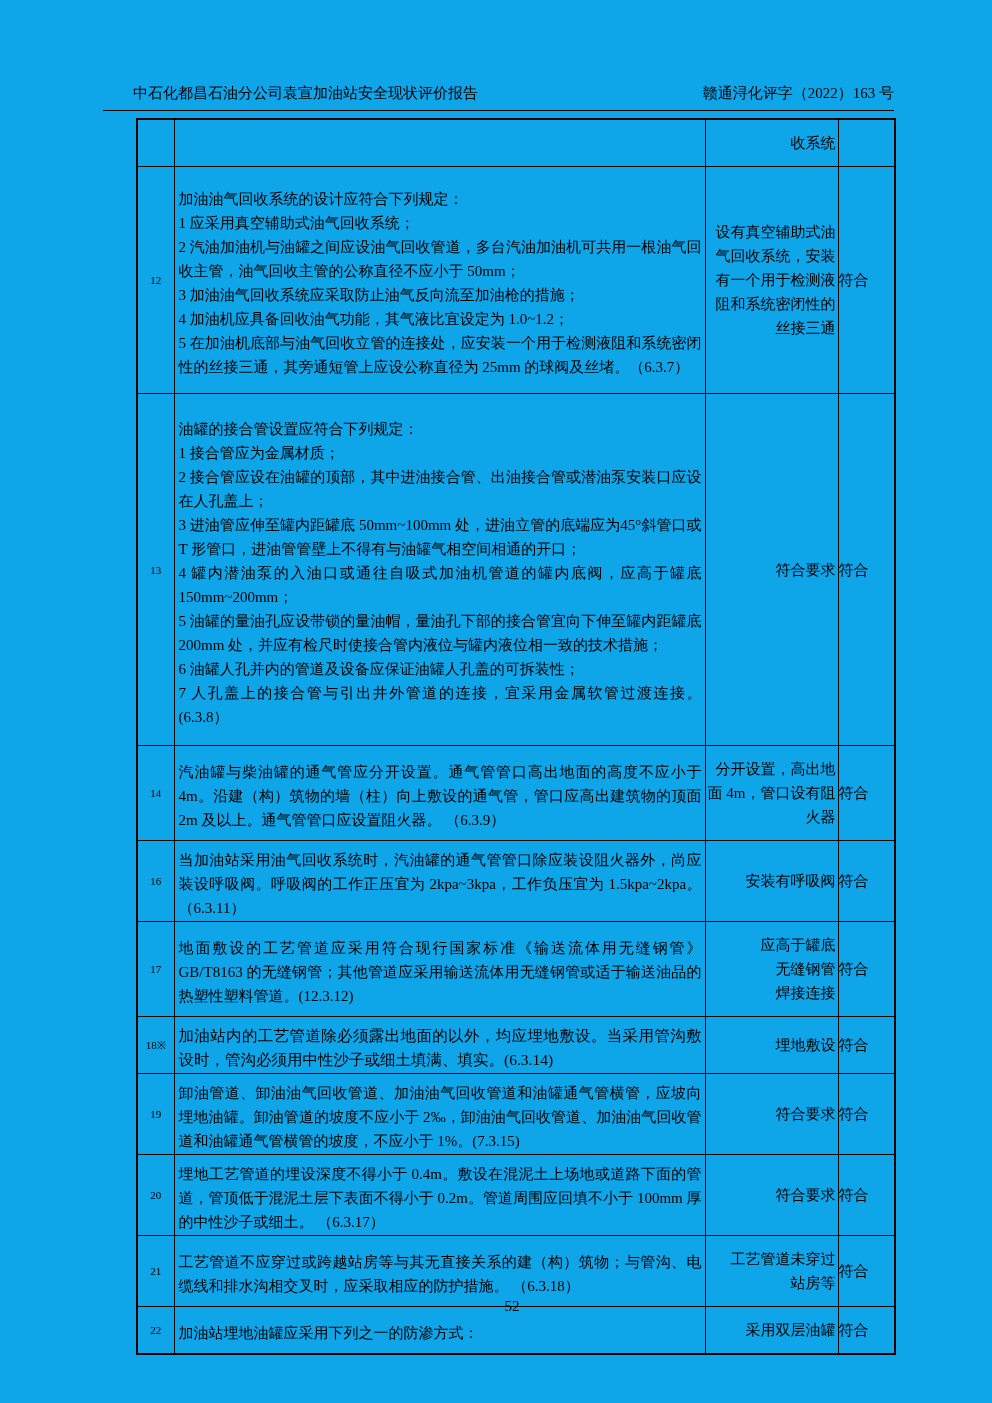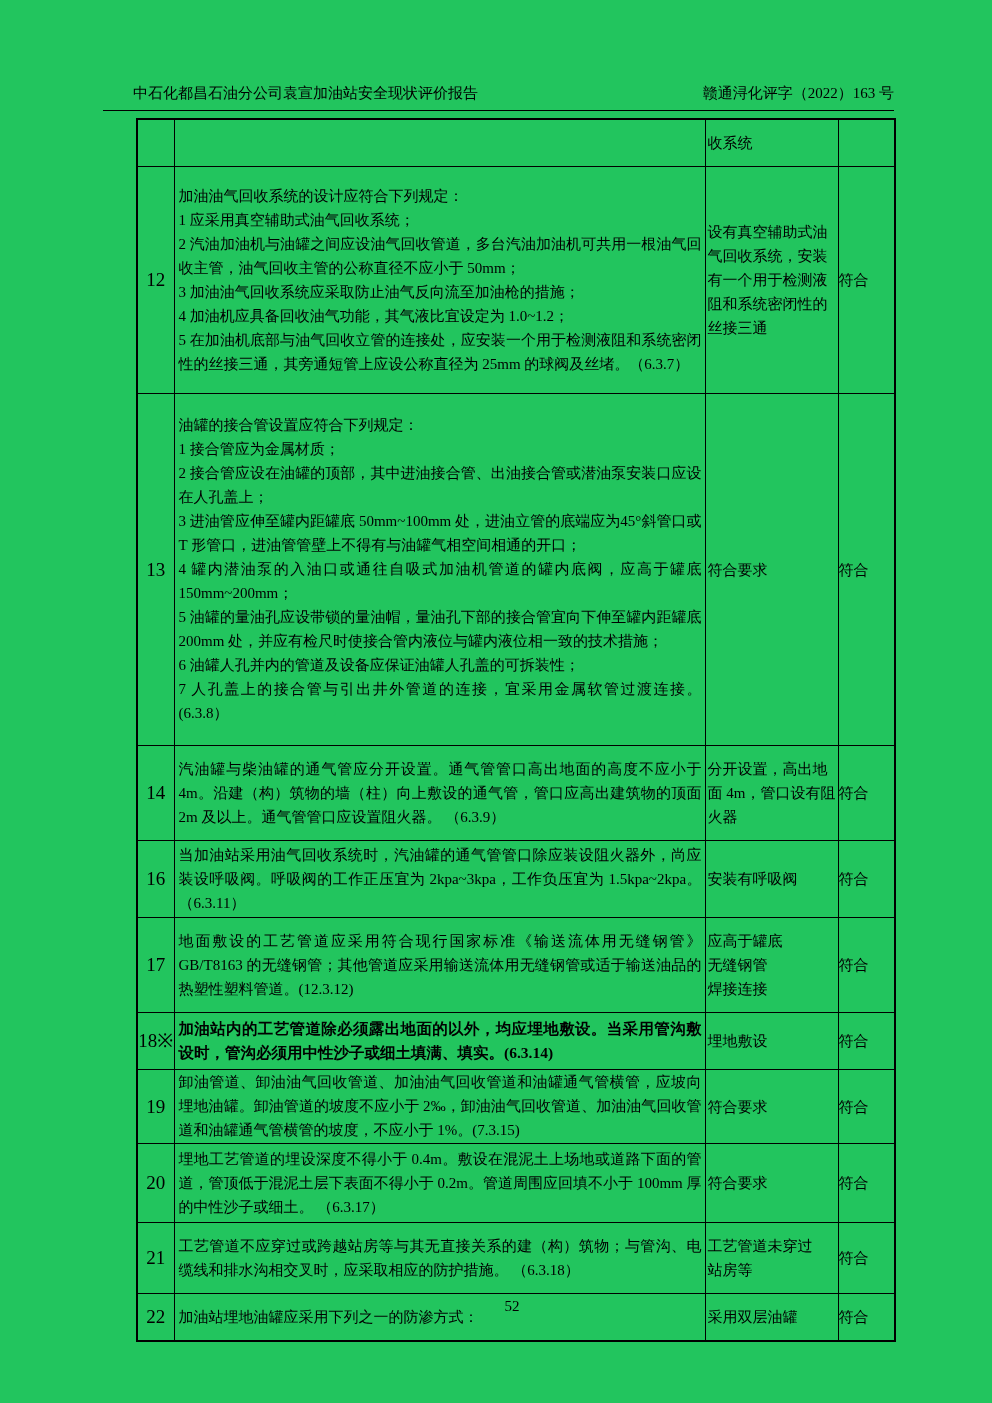--- a/index.html
+++ b/index.html
@@ -2,21 +2,21 @@
 <html><head>
 <meta charset="utf-8">
 <style>
   * { box-sizing: border-box; }
   html, body { margin: 0; padding: 0; background: #e8e8e8; }
   .page {
     position: relative;
     width: 992px;
     height: 1403px;
     margin: 0 auto;
-    background: #22c55e;
+    background: #0ea5e9;
     font-family: "Liberation Serif", "DejaVu Serif", serif;
     color: #000000;
     overflow: hidden;
   }
   .header {
     position: absolute;
     top: 84px;
     left: 103px;
     right: 98px;
     display: flex;
@@ -40,36 +40,36 @@
   .doc-table td {
     border: 1px solid #000;
     font-size: 15px;
     line-height: 24px;
     vertical-align: middle;
     padding: 0;
     overflow: hidden;
   }
   .doc-table td.no {
     text-align: center;
-    font-size: 19px;
+    font-size: 11px;
   }
   .doc-table td.content {
-    padding: 0 3px 1px 4px;
+    padding: 7px 3px 1px 4px;
     white-space: pre-line;
     text-align: justify;
   }
   .doc-table td.finding {
-    text-align: left;
+    text-align: right;
     white-space: pre-line;
     padding: 11px 2px;
   }
   .doc-table td.result {
     text-align: left;
   }
-  tr.bold td.content { font-weight: bold; font-size: 15.5px; }
+  tr.bold td.content { font-weight: normal; font-size: 15.5px; }
   .footer {
     position: absolute;
     top: 1298px;
     left: 16px;
     width: 100%;
     text-align: center;
     font-size: 15px;
   }
   col.c-no { width: 37px; }
   col.c-content { width: 531px; }

